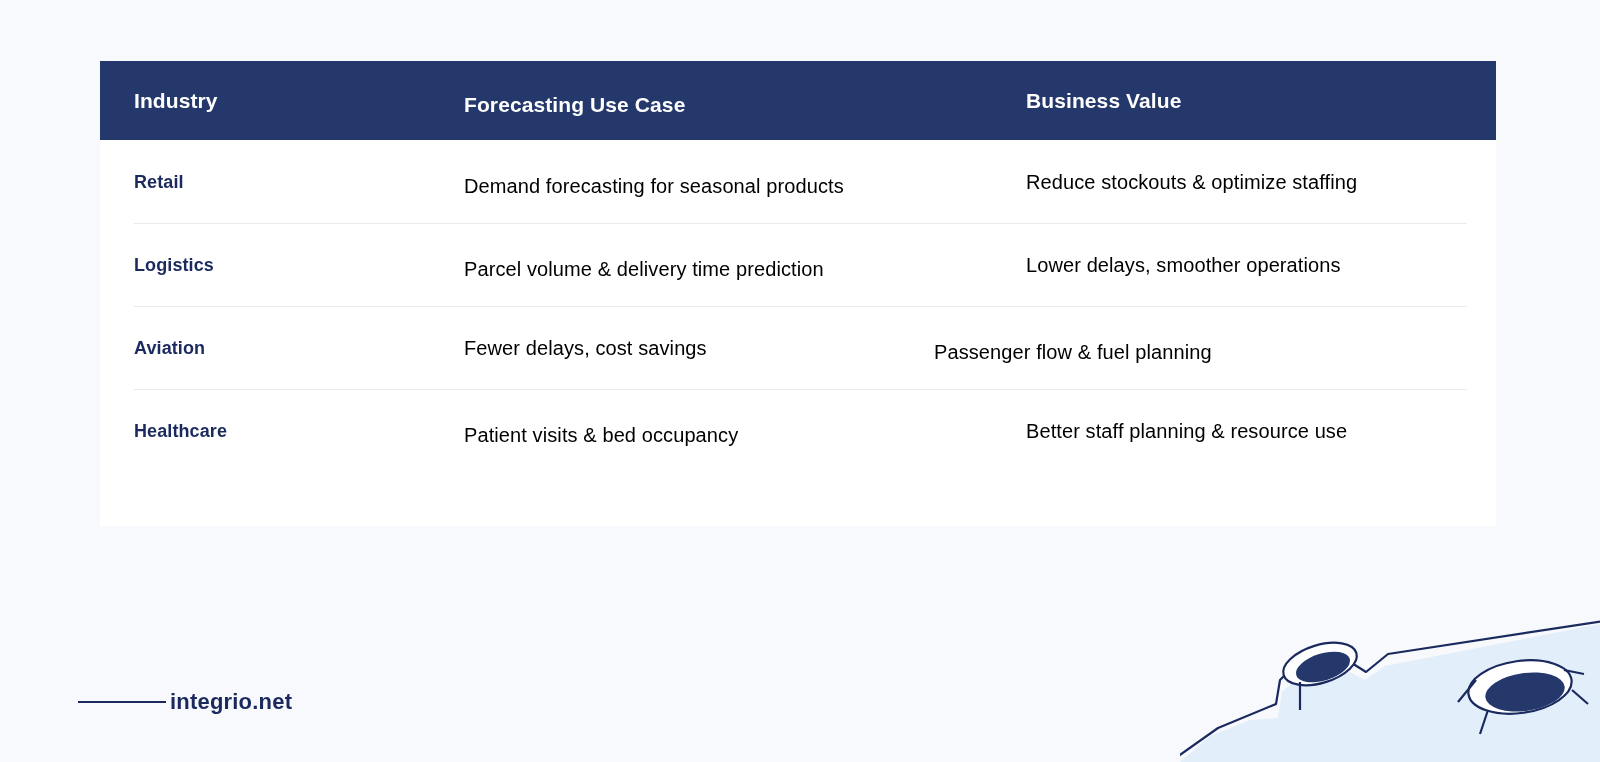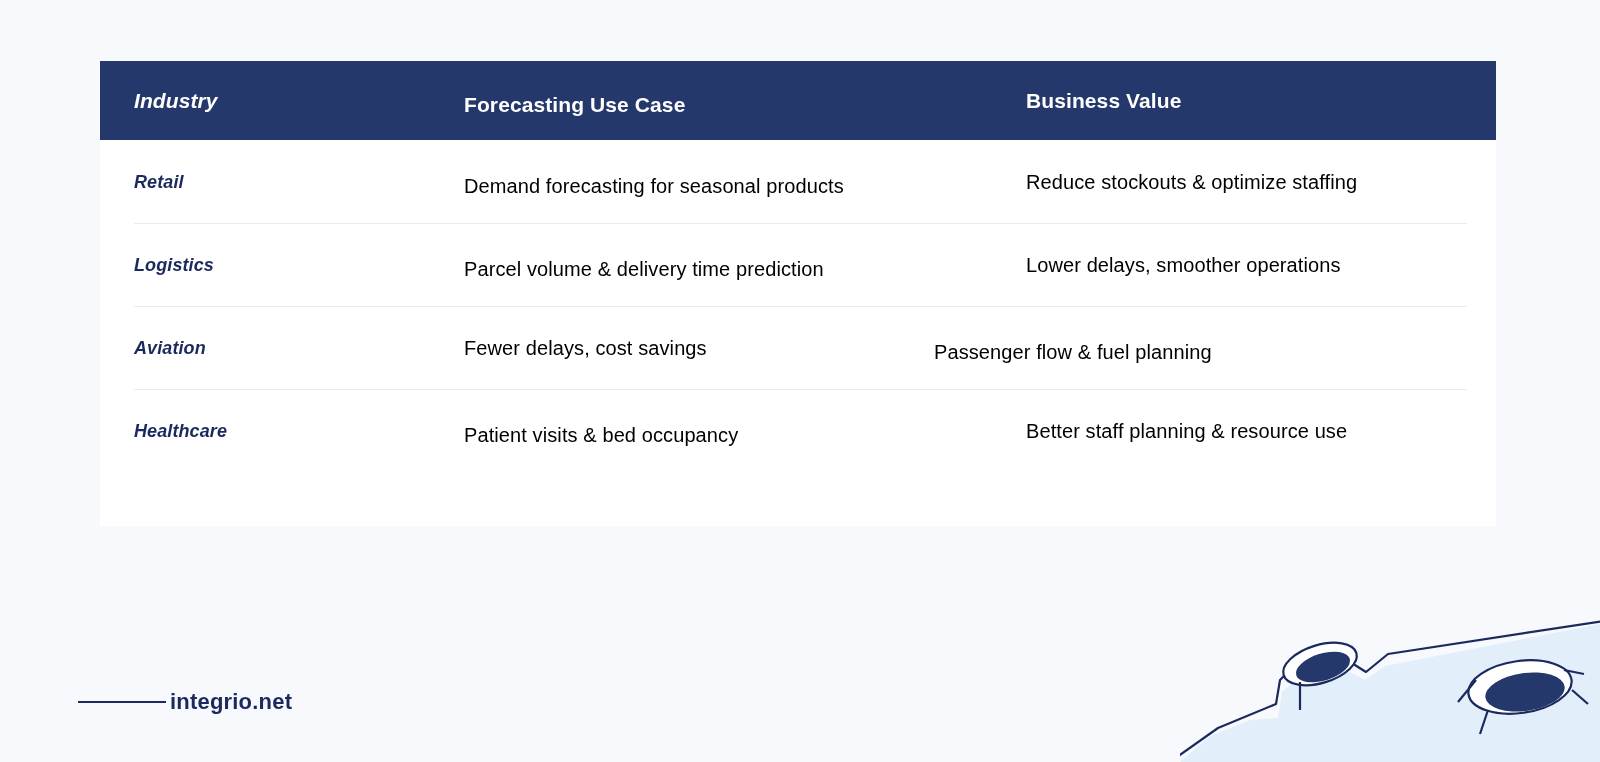--- a/index.html
+++ b/index.html
@@ -49,21 +49,21 @@
   }
 
   .th {
     color: #ffffff;
     font-size: 21px;
     font-weight: 700;
     letter-spacing: 0.1px;
     line-height: 1;
   }
 
-  .col-1 { width: 364px; padding-left: 34px; box-sizing: border-box; font-style: italic; }
+  .col-1 { width: 364px; padding-left: 34px; box-sizing: border-box; }
   .col-2 { width: 562px; box-sizing: border-box; margin-top: 8px; }
   .col-3 { flex: 1; box-sizing: border-box; }
 
   .table-body {
     background: #ffffff;
     padding-bottom: 54px;
   }
 
   .tr {
     display: flex;

